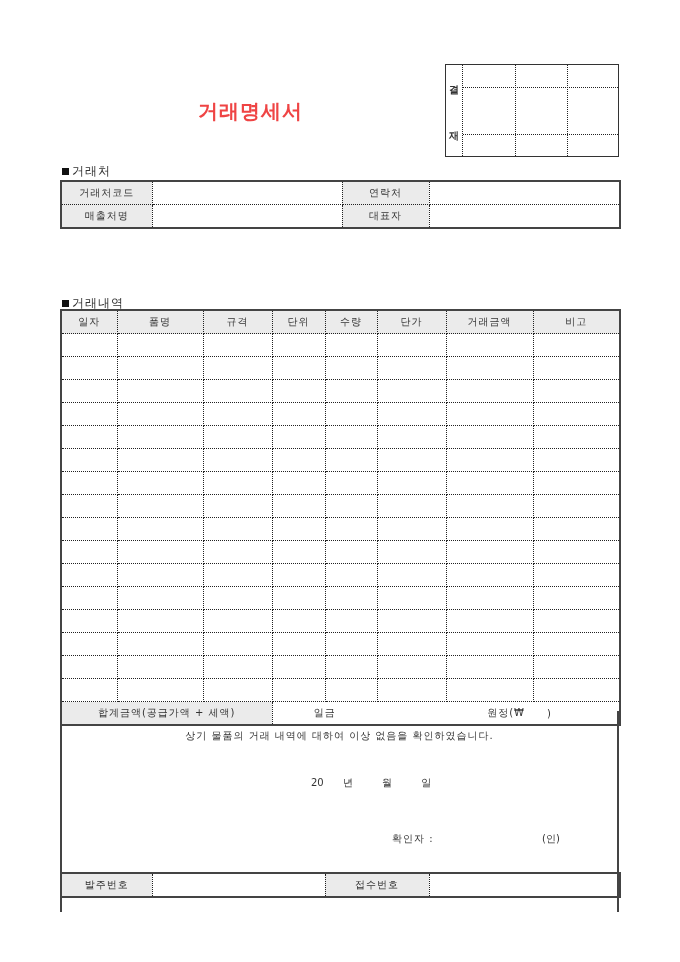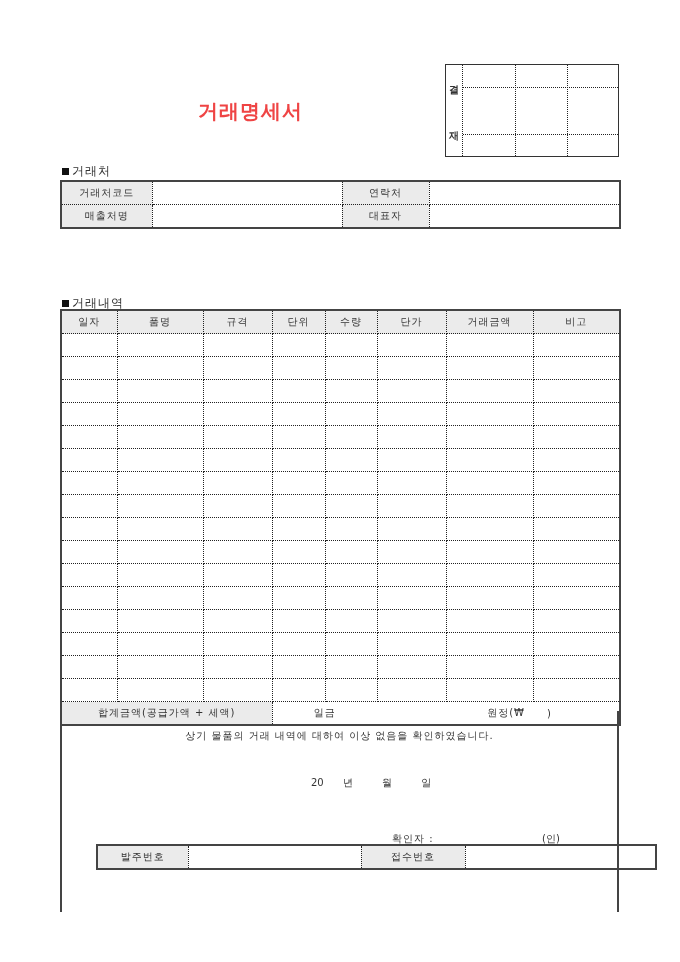--- a/index.html
+++ b/index.html
@@ -24,21 +24,21 @@
     .items-table td { height: 22px; }
     .items-table tr.total td { border-bottom: 1px solid #222; }
 
     .confirm-box { left: 60px; top: 711px; width: 555px; height: 201px; border-left: 2px solid #444; border-right: 2px solid #444; }
     .confirm-text { position: absolute; left: 0; right: 0; top: 18px; text-align: center; font-size: 10px; letter-spacing: 1px; color: #333; }
     .date-line { position: absolute; top: 65px; left: 225px; font-size: 10px; color: #333; margin-left: 24px; }
     .date-line span { display: inline-block; }
     .confirmer { position: absolute; top: 121px; left: 330px; font-size: 10px; color: #333; letter-spacing: 1px; }
     .seal { position: absolute; top: 121px; left: 480px; font-size: 10px; color: #333; }
 
-    .footer-table { left: 60px; top: 844px; width: 559px; margin-left: 36px; }
+    .footer-table { left: 60px; top: 872px; width: 559px; }
     .footer-table td { height: 22px; }
     input.cell { border: none; background: transparent; width: 100%; height: 100%; box-sizing: border-box; font-size: 10px; }
   </style>
 </head>
 <body>
 
 <div class="abs title">거래명세서</div>
 
 <div class="abs approval">
   <div class="vl" style="left:16px;"></div>

